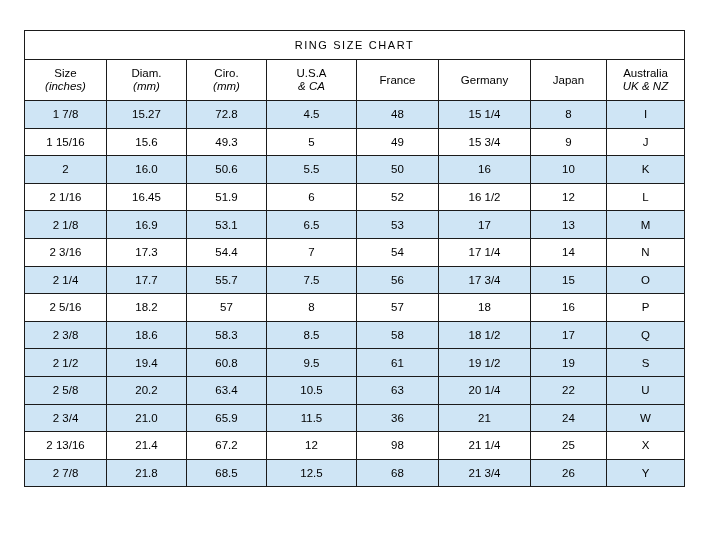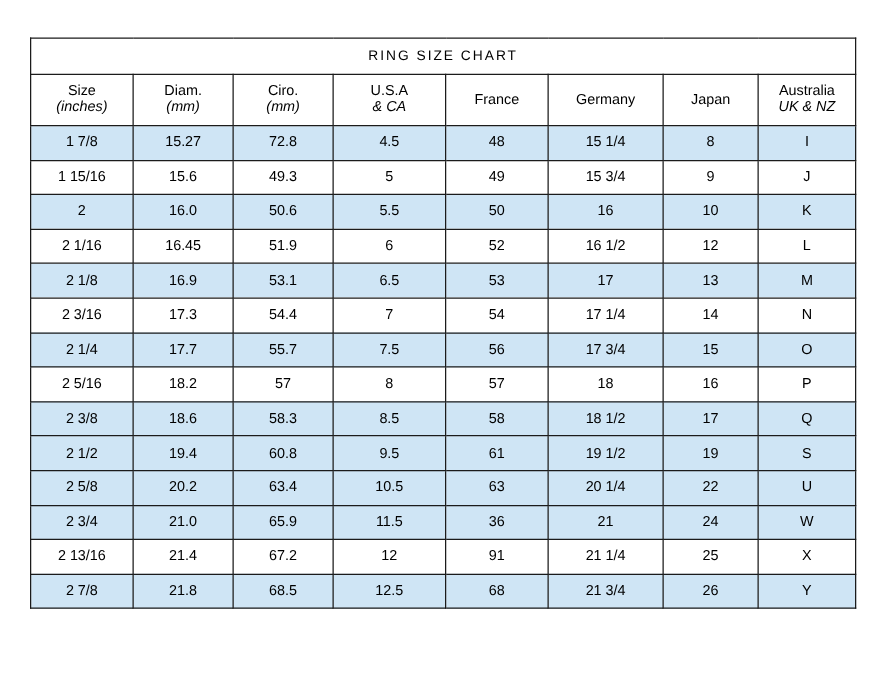--- a/index.html
+++ b/index.html
@@ -248,21 +248,21 @@
             <td>36</td>
             <td>21</td>
             <td>24</td>
             <td>W</td>
           </tr>
           <tr class="plain">
             <td>2 13/16</td>
             <td>21.4</td>
             <td>67.2</td>
             <td>12</td>
-            <td>91</td>
+            <td>98</td>
             <td>21 1/4</td>
             <td>25</td>
             <td>X</td>
           </tr>
           <tr class="shade">
             <td>2 7/8</td>
             <td>21.8</td>
             <td>68.5</td>
             <td>12.5</td>
             <td>68</td>

